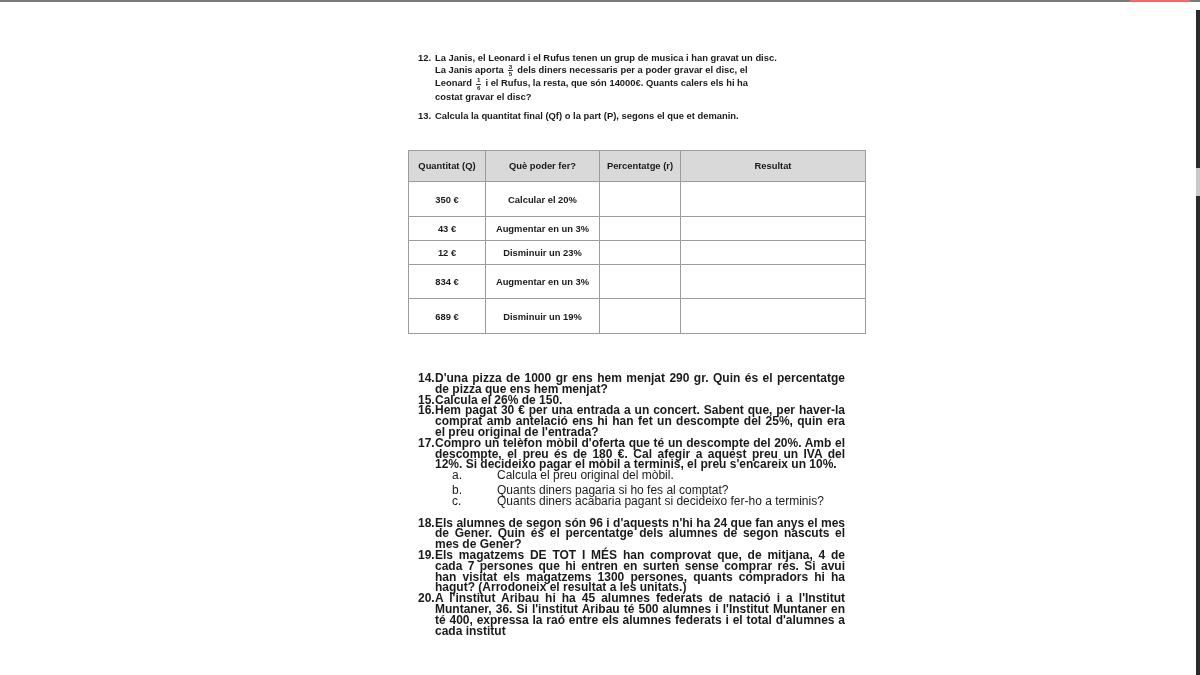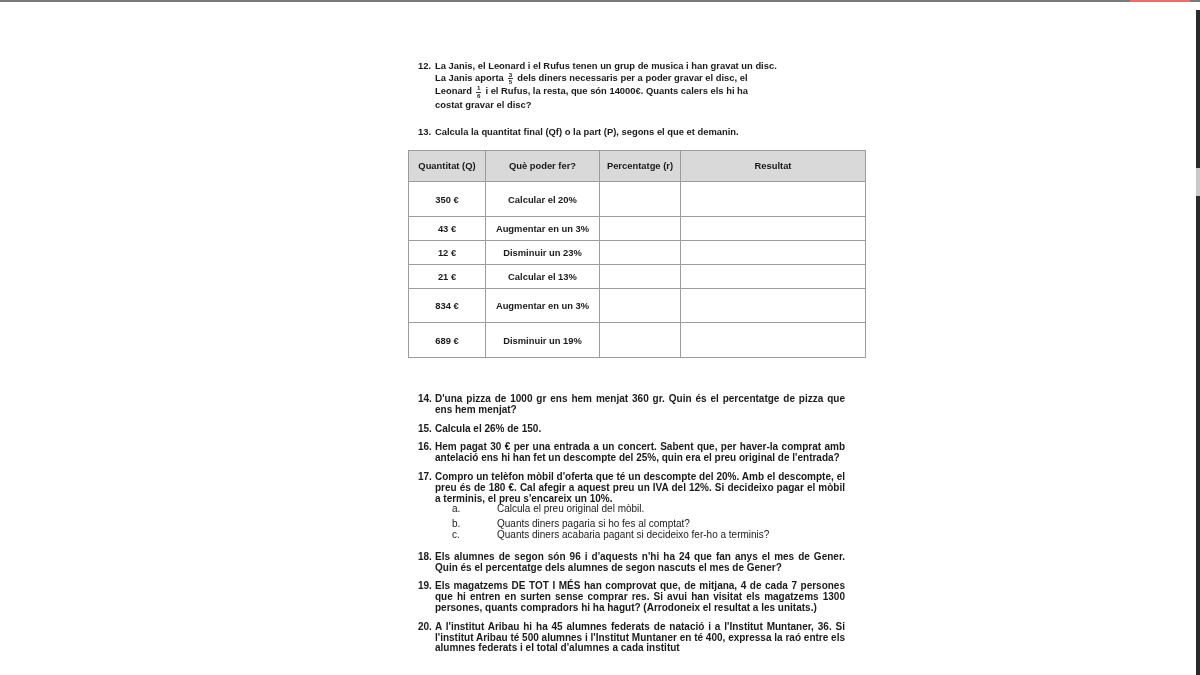--- a/index.html
+++ b/index.html
@@ -20,39 +20,39 @@
       position: absolute; right: 0; top: 10px; width: 4px; height: 665px;
       background: #2a2a2a;
     }
     .scrollbar .thumb {
       position: absolute; left: 0; top: 158px; width: 4px; height: 28px; background: #c9c9c9;
     }
     .page {
       position: absolute; left: 405px; top: 52px; width: 440px;
       font-size: 9.4px; line-height: 11.6px;
     }
-    .q { position: relative; padding-left: 30px; text-align: justify; margin-top: 8px; }
+    .q { position: relative; padding-left: 30px; text-align: justify; }
     .q .num { position: absolute; left: 13px; top: 0; font-weight: bold; }
     .q p { margin: 0; font-weight: bold; }
     .frac {
       display: inline-block; vertical-align: middle; text-align: center;
       font-size: 6.2px; line-height: 6.4px; margin: 0 4px;
     }
     .frac span { display: block; }
     .frac .top { border-bottom: 0.6px solid #333; padding: 0 1px; }
     .gap { height: 7px; }
     table.pct {
       position: absolute; left: 408px; top: 150px;
       border-collapse: collapse; font-size: 9.4px;
     }
     table.pct th, table.pct td {
       border: 1px solid #9c9c9c; text-align: center; padding: 4px; font-weight: bold;
     }
     table.pct th { background: #d9d9d9; height: 22px; line-height: 10px; }
-    .list2 { position: absolute; left: 405px; top: 386px; width: 440px; font-size: 10px; line-height: 10.8px; }
+    .list2 { position: absolute; left: 405px; top: 373px; width: 440px; font-size: 12px; line-height: 10.8px; }
     .sub { position: relative; padding-left: 30px; }
     .sub .lt { position: absolute; left: 15px; top: 0; }
   </style>
 </head>
 <body>
 
 <div class="topbar">
     <div class="accent"></div>
   </div>
 <div class="scrollbar">
@@ -97,45 +97,39 @@
       <td>Augmentar en un 3%</td>
       <td></td>
       <td></td>
     </tr>
     <tr style="height:24px">
       <td>12 €</td>
       <td>Disminuir un 23%</td>
       <td></td>
       <td></td>
     </tr>
-    <tr style="height:24px">
-      <td>21 €</td>
-      <td>Calcular el 13%</td>
-      <td></td>
-      <td></td>
-    </tr>
     <tr style="height:34px">
       <td>834 €</td>
       <td>Augmentar en un 3%</td>
       <td></td>
       <td></td>
     </tr>
     <tr style="height:35px">
       <td>689 €</td>
       <td>Disminuir un 19%</td>
       <td></td>
       <td></td>
     </tr>
   </tbody>
 </table>
 
 <div class="list2">
   <div class="q">
     <span class="num">14.</span>
-    <p>D'una pizza de 1000 gr ens hem menjat 360 gr. Quin és el percentatge de pizza que ens hem menjat?</p>
+    <p>D'una pizza de 1000 gr ens hem menjat 290 gr. Quin és el percentatge de pizza que ens hem menjat?</p>
   </div>
   <div class="q">
     <span class="num">15.</span>
     <p>Calcula el 26% de 150.</p>
   </div>
   <div class="q">
     <span class="num">16.</span>
     <p>Hem pagat 30 € per una entrada a un concert. Sabent que, per haver-la comprat amb antelació ens hi han fet un descompte del 25%, quin era el preu original de l'entrada?</p>
   </div>
   <div class="q">

